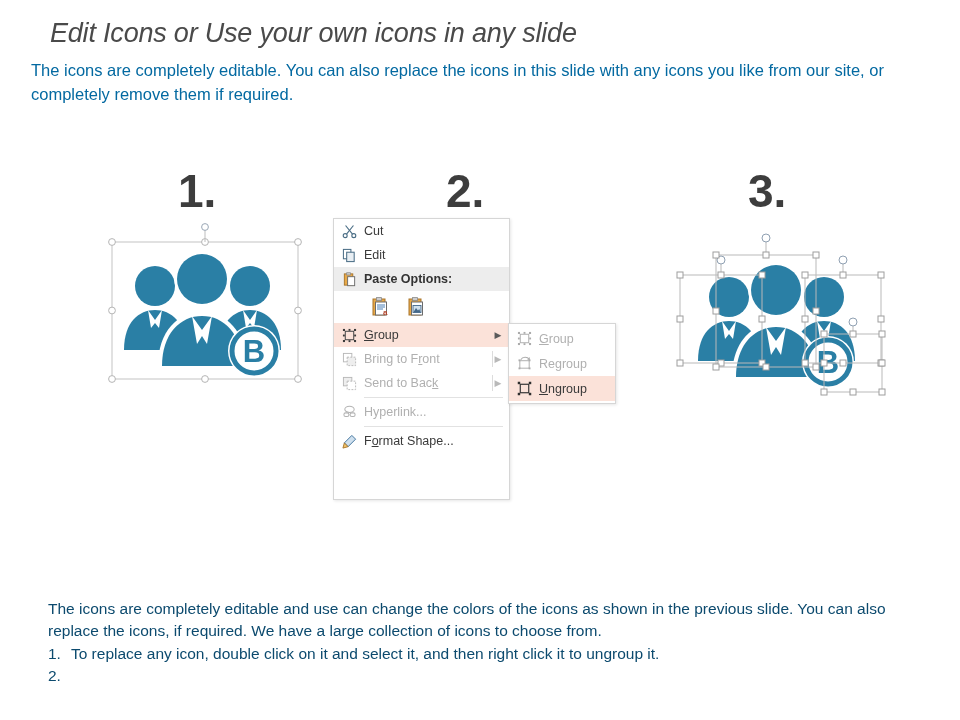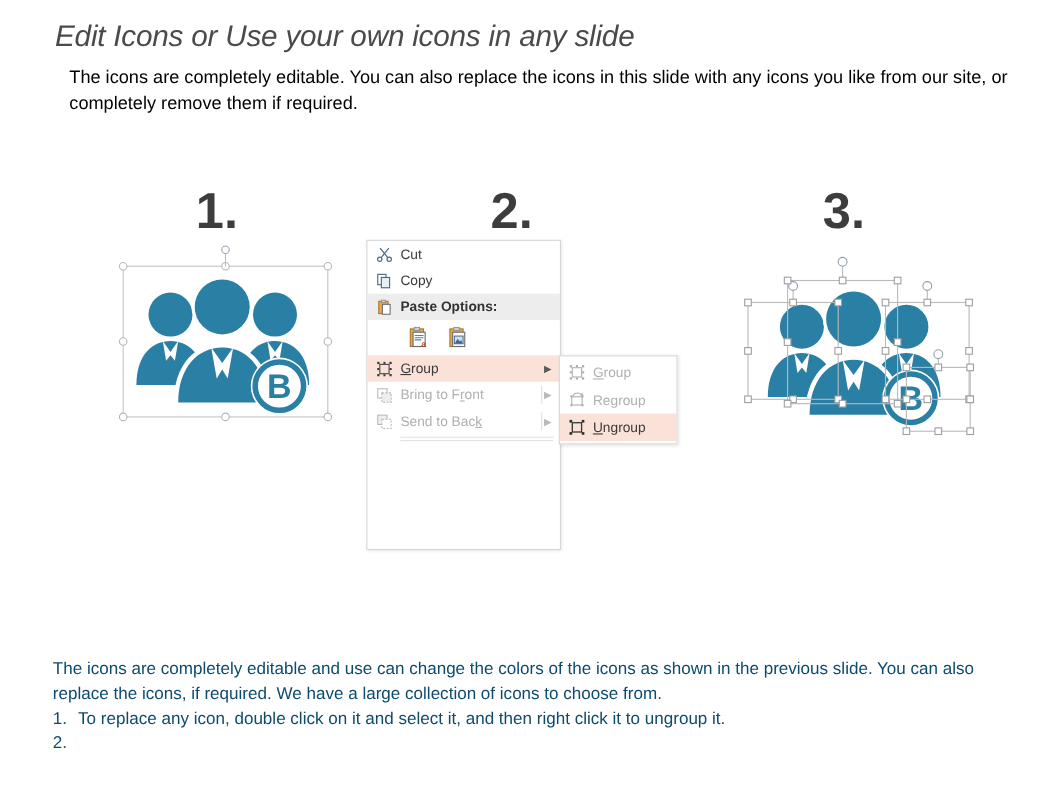--- a/index.html
+++ b/index.html
@@ -10,22 +10,22 @@
   }
   .slide{position:absolute;inset:0;background:#fff;}
 
   
   .title{
     position:absolute;left:50px;top:18px;
     font-size:27px;font-style:italic;color:#4a4a4a;
     letter-spacing:-0.2px;white-space:nowrap;
   }
   .subtitle{
-    position:absolute;left:63px;top:58px;width:880px;
-    font-size:16.5px;color:#000000;line-height:1.48;
+    position:absolute;left:31px;top:58px;width:880px;
+    font-size:16.5px;color:#0369a1;line-height:1.48;
   }
 
   
   .stepnum{
     position:absolute;font-size:46px;font-weight:bold;color:#3d3d3d;
     line-height:1;
   }
   #num1{left:178px;top:168px;}
   #num2{left:446px;top:168px;}
   #num3{left:748px;top:168px;}
@@ -155,21 +155,21 @@
       <span class="lbl">Cut</span>
     </div>
 
     <div class="mi">
       <span class="ico">
         <svg width="15" height="15" viewBox="0 0 16 16">
           <rect x="1.5" y="1.5" width="8" height="10" fill="#fff" stroke="#4a6d85" stroke-width="1.1"></rect>
           <rect x="5" y="4.5" width="8" height="10" fill="#e8eef3" stroke="#4a6d85" stroke-width="1.1"></rect>
         </svg>
       </span>
-      <span class="lbl">Copy</span>
+      <span class="lbl">Edit</span>
     </div>
 
     <div class="mi header">
       <span class="ico">
         <svg width="15" height="15" viewBox="0 0 16 16">
           <rect x="2.5" y="2" width="9" height="12" fill="#e8a948" stroke="#a8752a" stroke-width="1"></rect>
           <rect x="5" y="0.8" width="4" height="2.4" fill="#cdcdcd" stroke="#8a8a8a" stroke-width=".8"></rect>
           <rect x="6" y="5" width="7.5" height="9.6" fill="#fff" stroke="#6b6b6b" stroke-width="1"></rect>
         </svg>
       </span>
@@ -240,25 +240,44 @@
           <rect x="5.5" y="5.5" width="9" height="9" fill="#ffffff" stroke="#555" stroke-width="1" stroke-dasharray="2 1.4"></rect>
         </svg>
       </span>
       <span class="lbl">Send to Bac<u>k</u></span>
       <span class="subsep"></span>
       <span class="arrow">▶</span>
     </div>
 
     <div class="sep"></div>
 
+    <div class="mi disabled">
+      <span class="ico">
+        <svg width="15" height="15" viewBox="0 0 16 16" fill="none" stroke="#4a4a4a" stroke-width="1.1">
+          <ellipse cx="8" cy="4.6" rx="5" ry="3.3"></ellipse>
+          <rect x="2" y="8.4" width="5.4" height="3.8" rx="1.9"></rect>
+          <rect x="8.6" y="8.4" width="5.4" height="3.8" rx="1.9"></rect>
+        </svg>
+      </span>
+      <span class="lbl">Hyperlink...</span>
+    </div>
 
     <div class="sep"></div>
 
 
 
+    <div class="mi">
+      <span class="ico">
+        <svg width="15" height="15" viewBox="0 0 16 16">
+          <path d="M10.5 1.5 L14.5 5.5 L6.5 13.5 L2.5 9.5 Z" fill="#cfe0ee" stroke="#3b6f9a" stroke-width="1"></path>
+          <path d="M2.5 9.5 L1 15 L6.5 13.5 Z" fill="#f0c36b" stroke="#a8752a" stroke-width="1"></path>
+        </svg>
+      </span>
+      <span class="lbl">F<u>o</u>rmat Shape...</span>
+    </div>
   </div>
 
   <div class="submenu">
     <div class="mi disabled">
       <span class="ico">
         <svg width="15" height="15" viewBox="0 0 16 16">
           <rect x="3.5" y="3.5" width="9" height="9" fill="none" stroke="#4a4a4a" stroke-width="1.1"></rect>
           <g fill="#3a3a3a">
             <rect x="1" y="1" width="2.2" height="2.2"></rect>
               <rect x="12.8" y="1" width="2.2" height="2.2"></rect>

